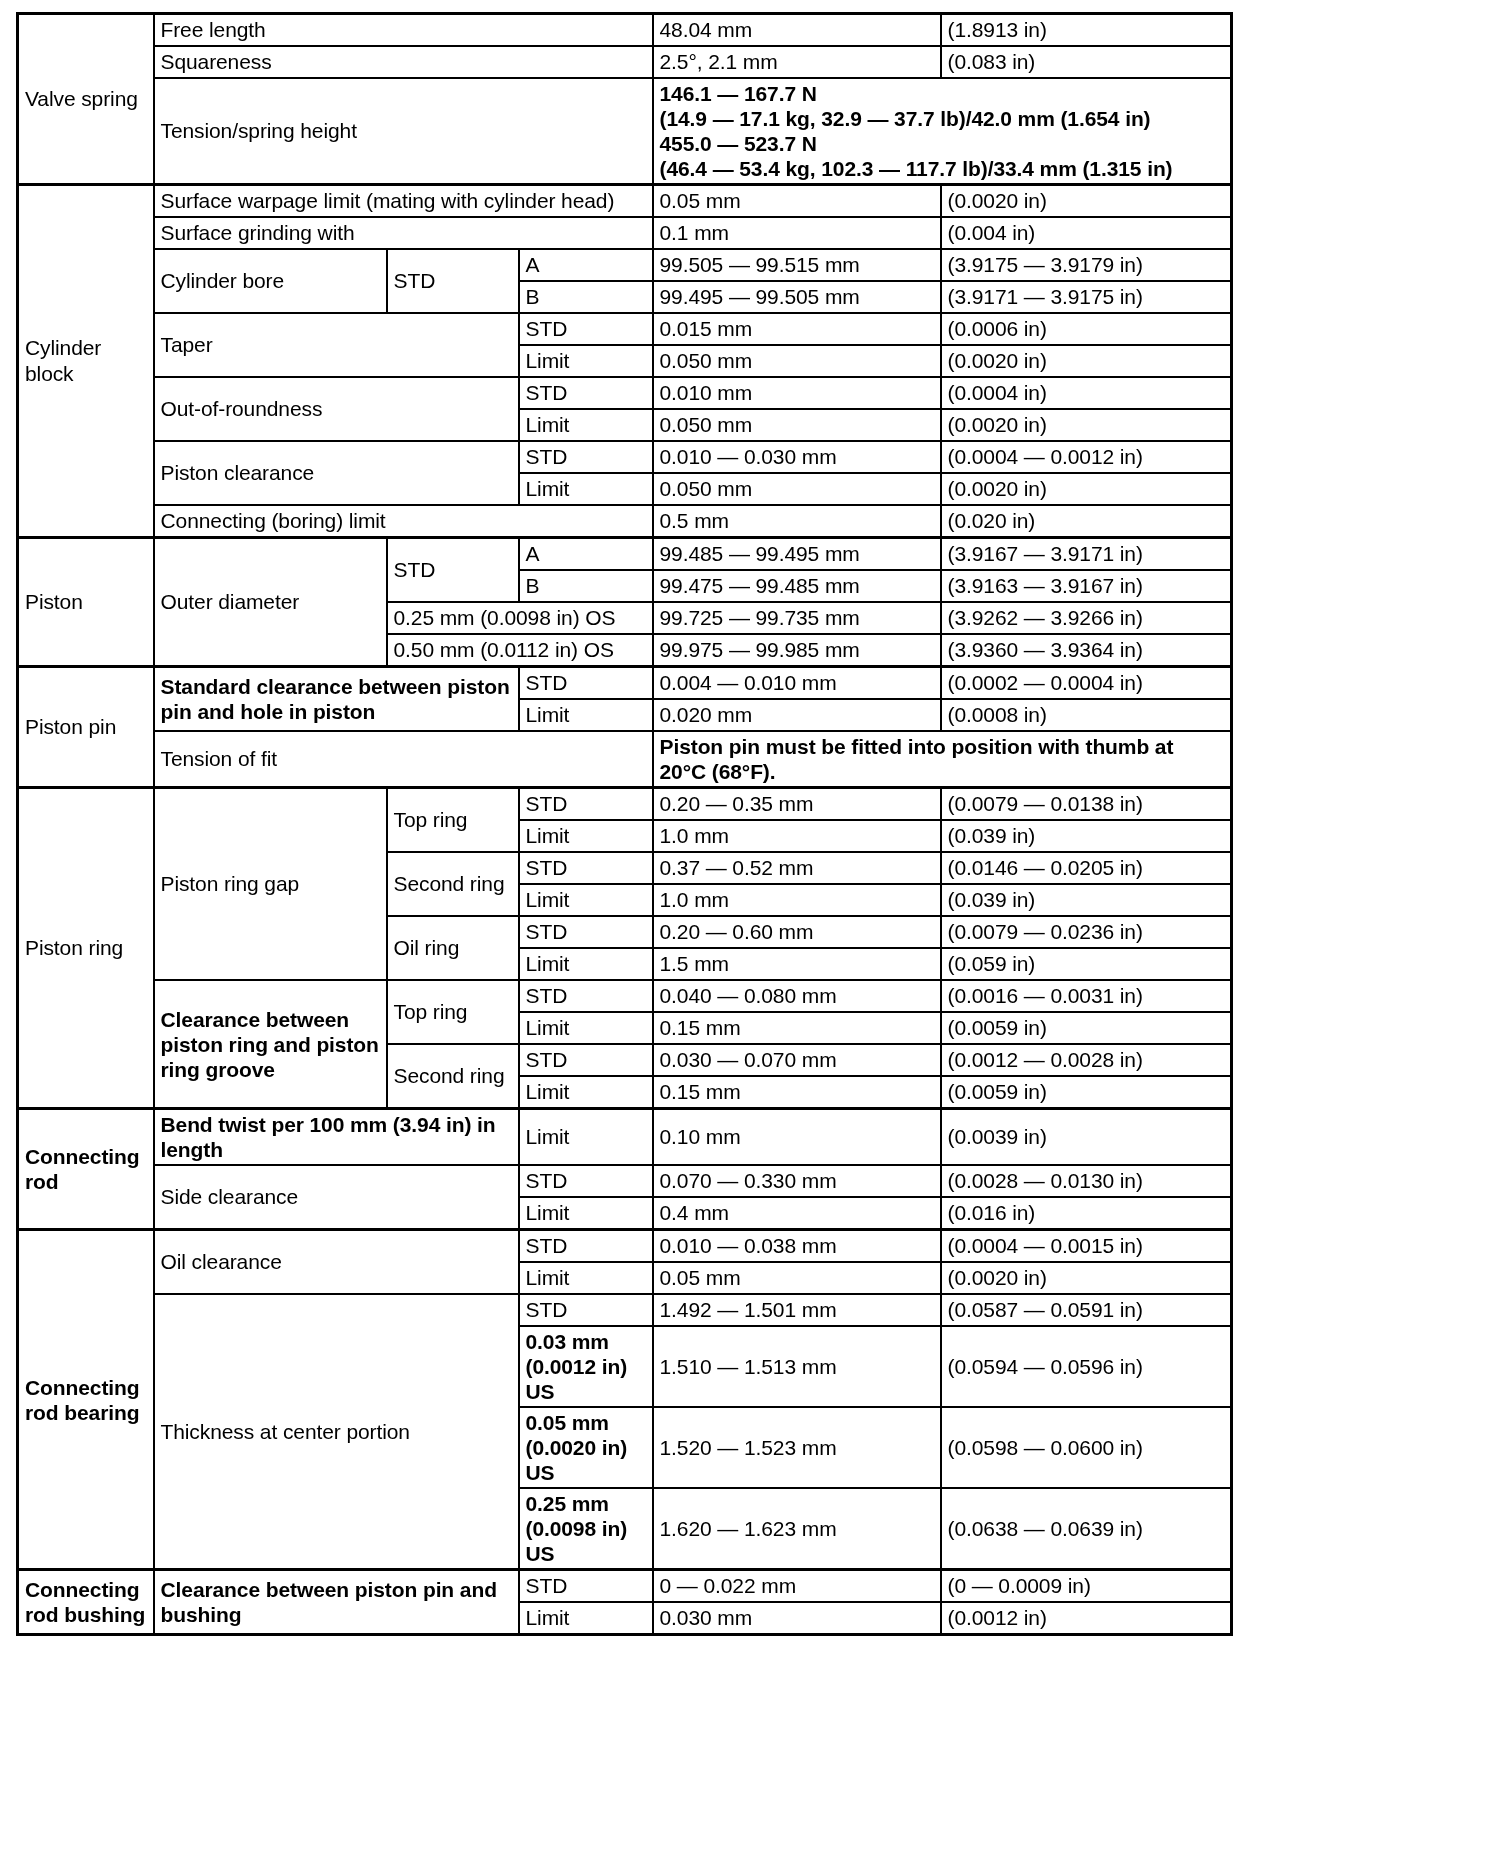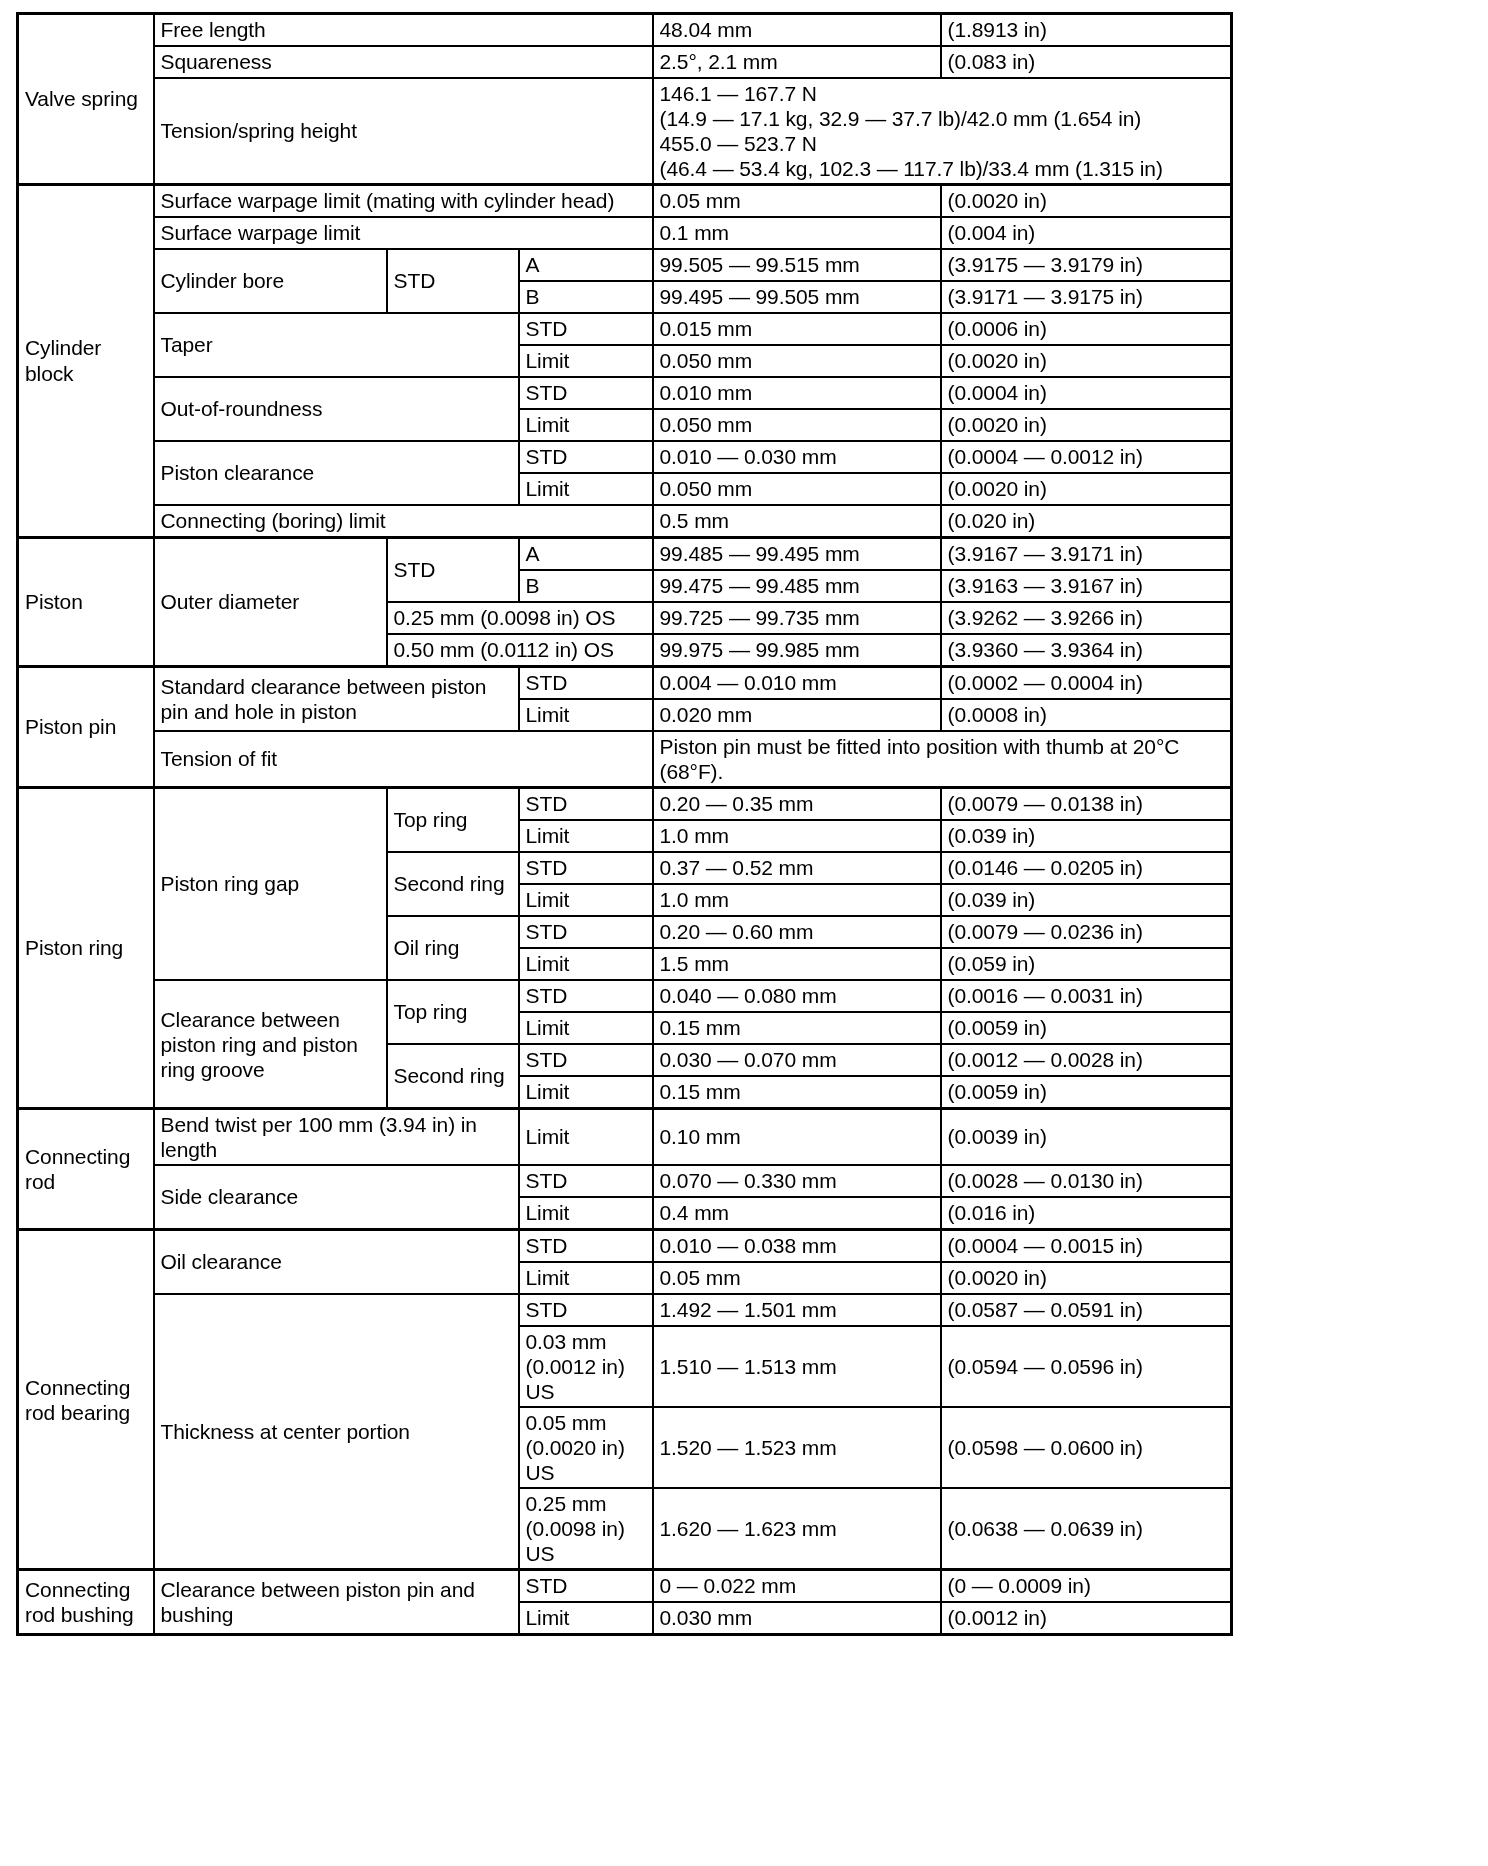--- a/index.html
+++ b/index.html
@@ -4,21 +4,21 @@
 <style>
   html, body { margin: 0; padding: 0; background: #ffffff; }
   body { width: 1488px; height: 1866px; position: relative; overflow: hidden;
          font-family: "Liberation Sans", sans-serif; color: #000; }
   .spec-table { position: absolute; left: 16px; top: 12px; width: 1214px;
                 border-collapse: collapse; table-layout: fixed;
                 border: 3px solid #000; }
   .spec-table td { border: 2px solid #000; padding: 2px 6px; font-size: 21px;
                    line-height: 26px; vertical-align: middle; text-align: left;
                    letter-spacing: -0.1px; }
-  .spec-table td.multi { line-height: 25px; }
+  .spec-table td.multi { line-height: 25px; font-weight: bold; }
   .spec-table tr { height: 30px; }
   .thick-top td { border-top: 3px solid #000; }
 </style>
 </head>
 <body>
 
 <table class="spec-table">
   <colgroup>
     <col style="width:136px">
       <col style="width:233px">
@@ -50,21 +50,21 @@
       </td>
     </tr>
 
     <tr class="thick-top">
       <td rowspan="11" style="width:100px">Cylinder block</td>
       <td colspan="3">Surface warpage limit (mating with cylinder head)</td>
       <td>0.05 mm</td>
       <td>(0.0020 in)</td>
     </tr>
     <tr>
-      <td colspan="3">Surface warpage limit</td>
+      <td colspan="3">Surface grinding with</td>
       <td>0.1 mm</td>
       <td>(0.004 in)</td>
     </tr>
     <tr>
       <td rowspan="2">Cylinder bore</td>
       <td rowspan="2">STD</td>
       <td>A</td>
       <td>99.505 — 99.515 mm</td>
       <td>(3.9175 — 3.9179 in)</td>
     </tr>

